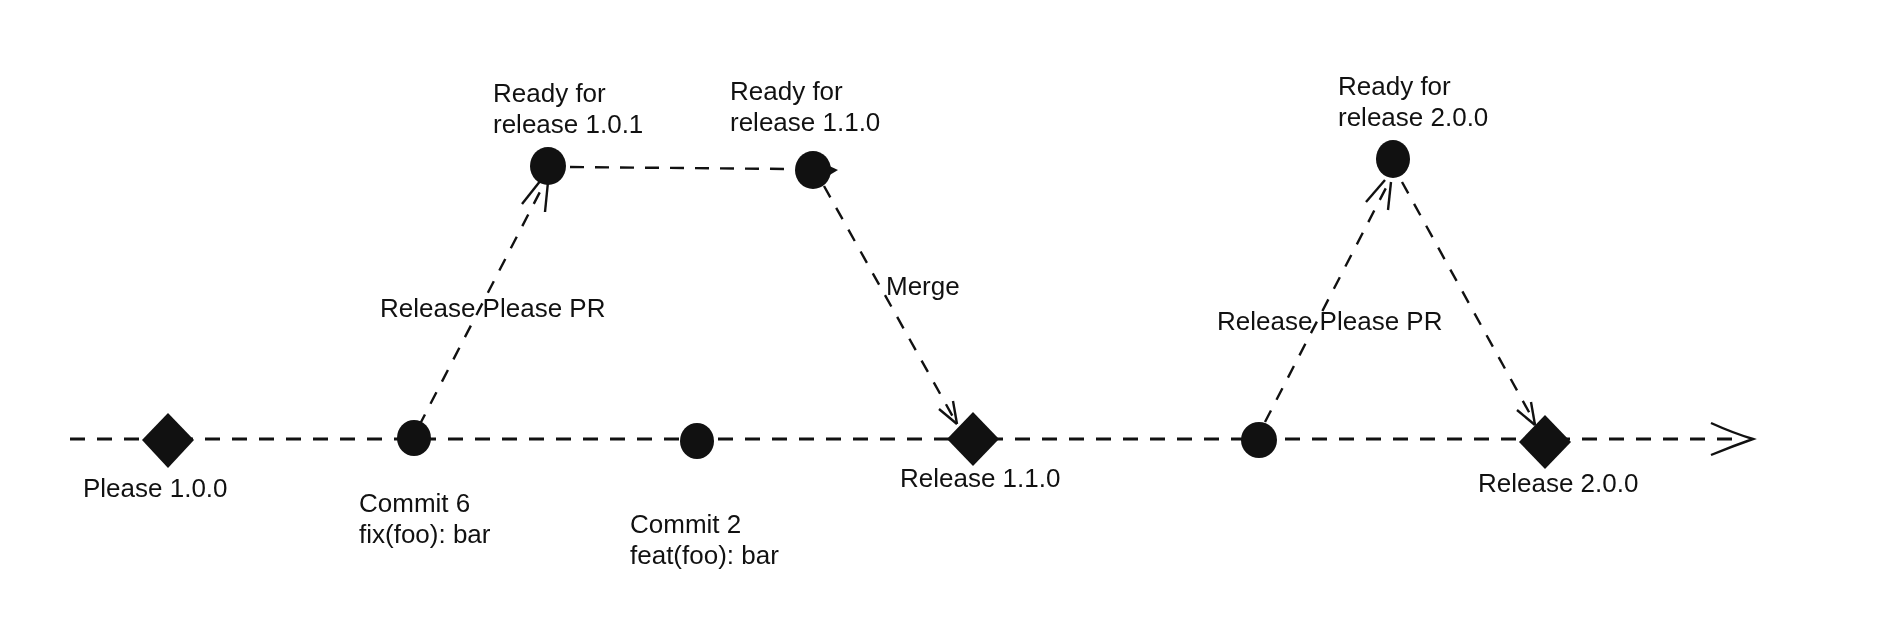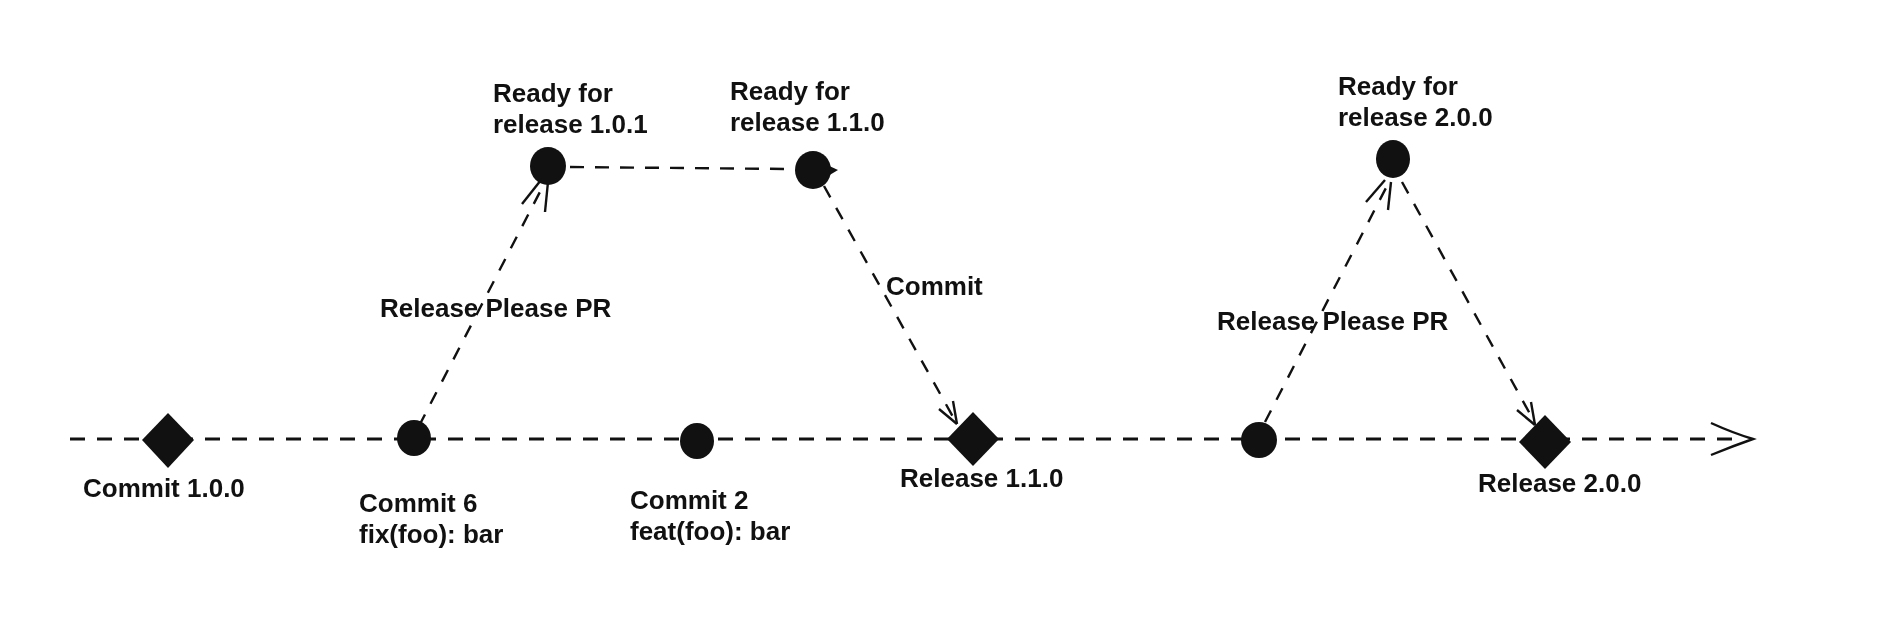--- a/index.html
+++ b/index.html
@@ -16,21 +16,20 @@
     font-family:"Liberation Sans", sans-serif;
     color:var(--ink);
   }
   .stage svg{position:absolute;left:0;top:0;}
   .lbl{
     position:absolute;
     font-size:26px;
     line-height:31px;
     white-space:nowrap;
     color:var(--ink);
-    font-weight:bold;
   }
 </style>
 </head>
 <body>
 
 <div class="stage">
 
   <svg width="1878" height="638" viewBox="0 0 1878 638">
 
     <line x1="70" y1="439" x2="1742" y2="439" stroke="#111" stroke-width="3" stroke-dasharray="15 12"></line>
@@ -83,31 +82,31 @@
   <div class="lbl" style="left:730px;top:76px">
     <div>Ready for</div>
     <div>release 1.1.0</div>
   </div>
   <div class="lbl" style="left:1338px;top:71px">
     <div>Ready for</div>
     <div>release 2.0.0</div>
   </div>
 
   <div class="lbl" style="left:380px;top:293px">Release Please PR</div>
-  <div class="lbl" style="left:886px;top:271px">Commit</div>
+  <div class="lbl" style="left:886px;top:271px">Merge</div>
   <div class="lbl" style="left:1217px;top:306px">Release Please PR</div>
 
-  <div class="lbl" style="left:83px;top:473px">Commit 1.0.0</div>
+  <div class="lbl" style="left:83px;top:473px">Please 1.0.0</div>
   <div class="lbl" style="left:900px;top:463px">Release 1.1.0</div>
   <div class="lbl" style="left:1478px;top:468px">Release 2.0.0</div>
 
   <div class="lbl" style="left:359px;top:488px">
     <div>Commit 6</div>
     <div>fix(foo): bar</div>
   </div>
-  <div class="lbl" style="left:630px;top:485px">
+  <div class="lbl" style="left:630px;top:509px">
     <div>Commit 2</div>
     <div>feat(foo): bar</div>
   </div>
   <div class="lbl" style="left:1182px;top:470px">
   </div>
 
 </div>
 
 </body></html>

